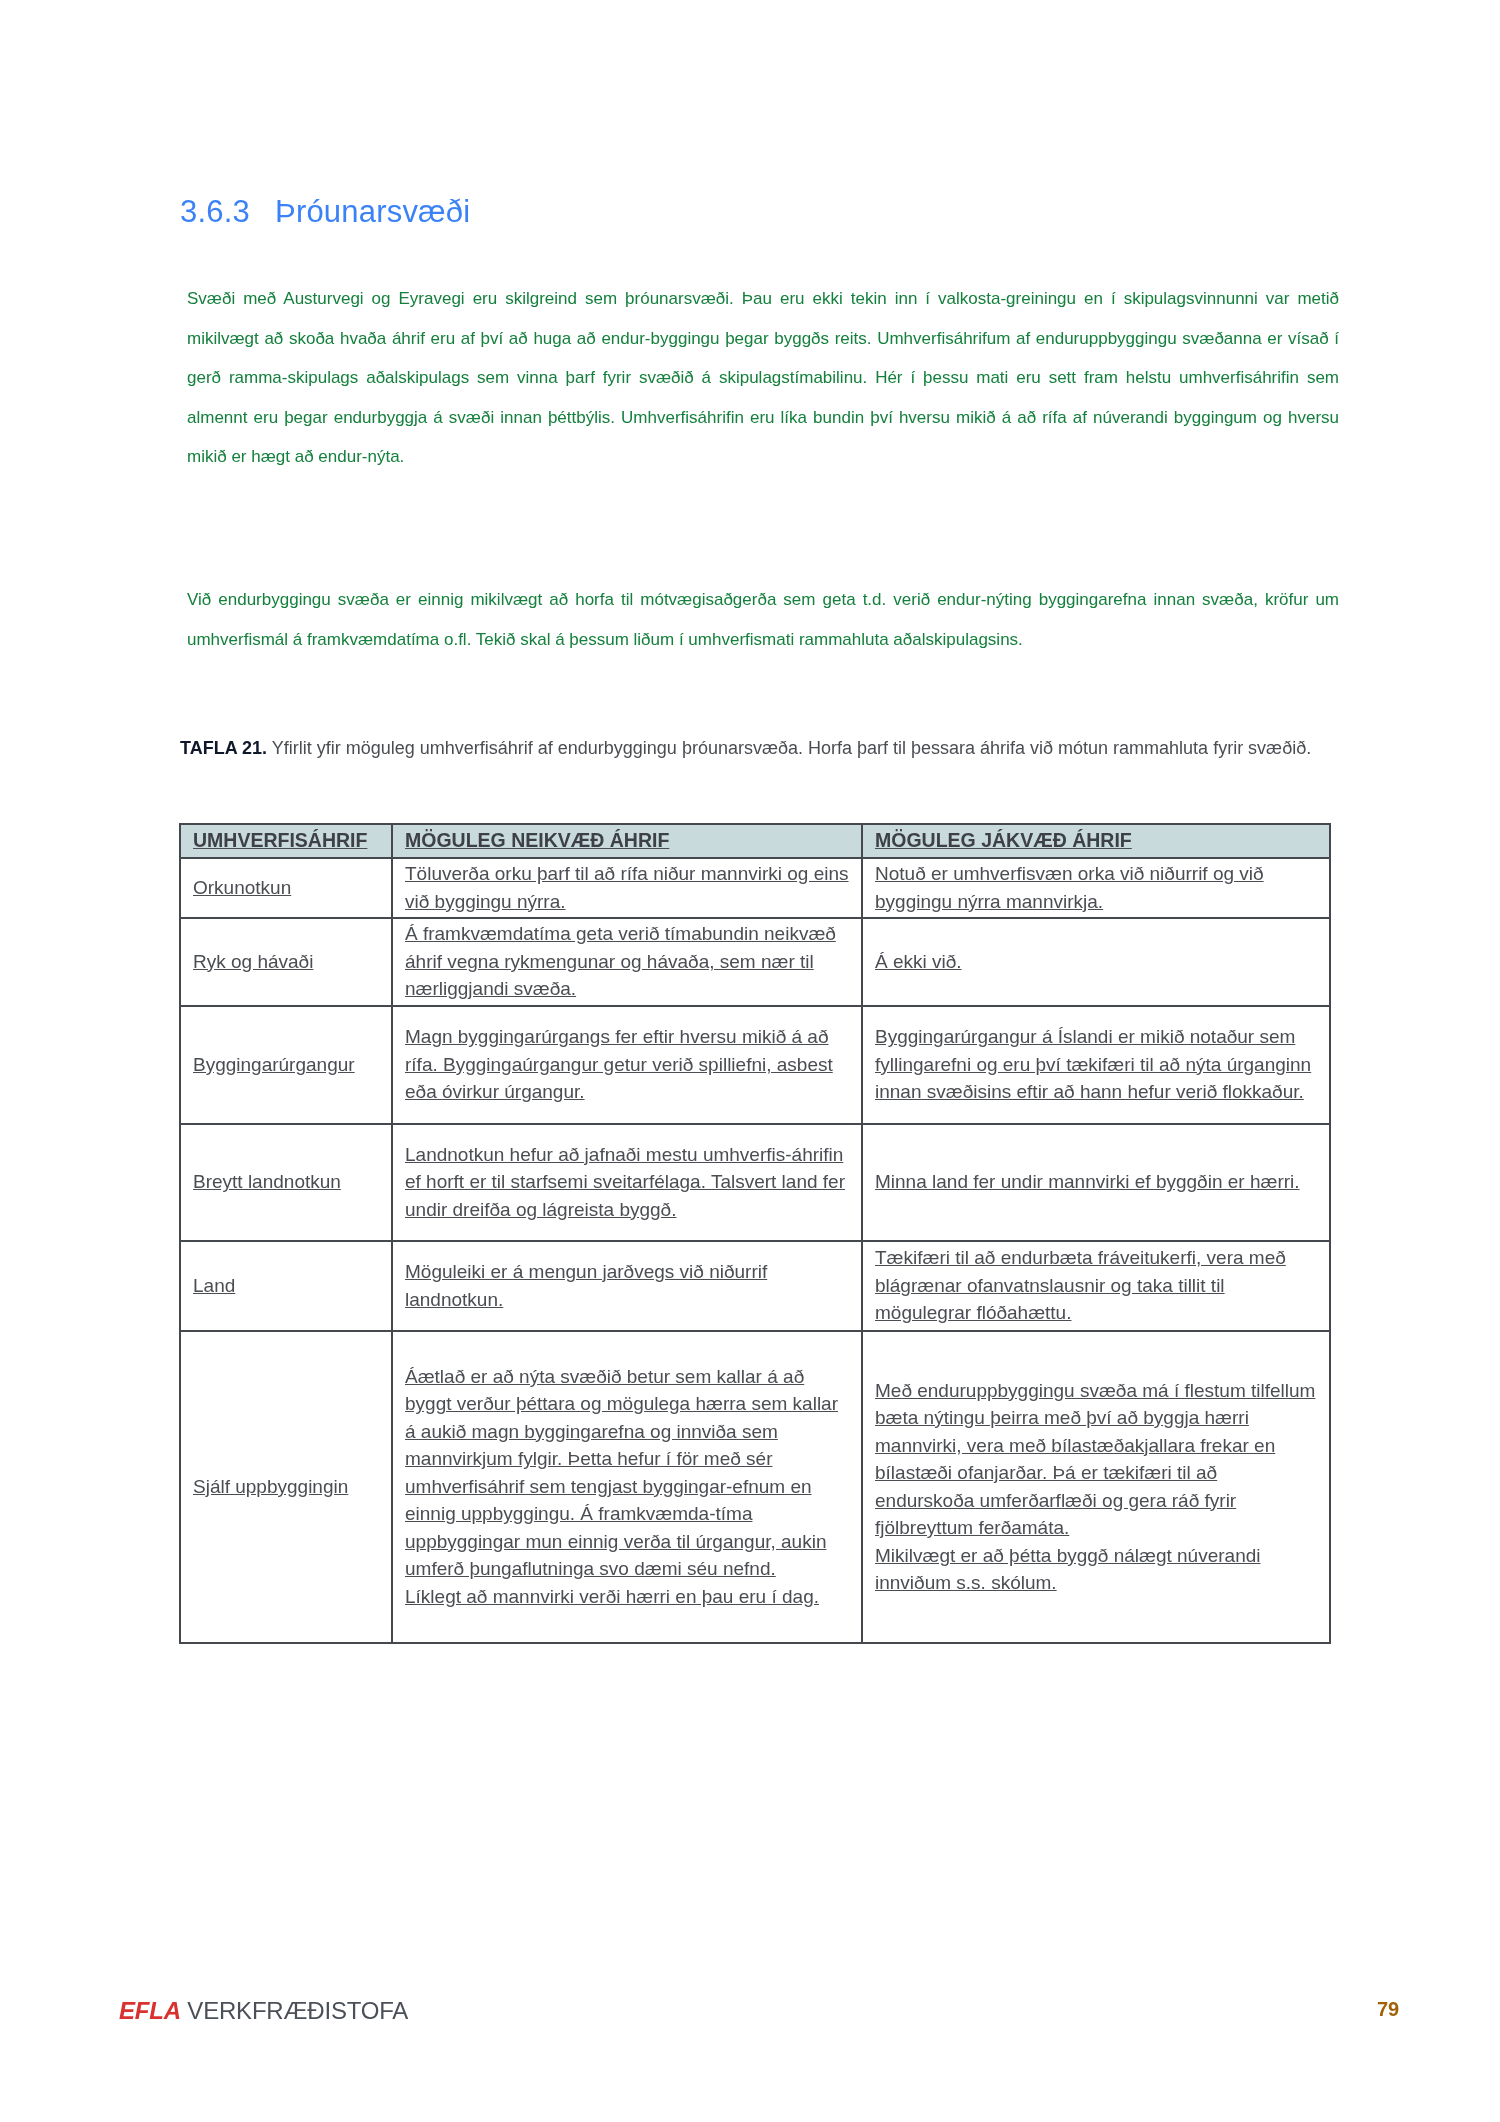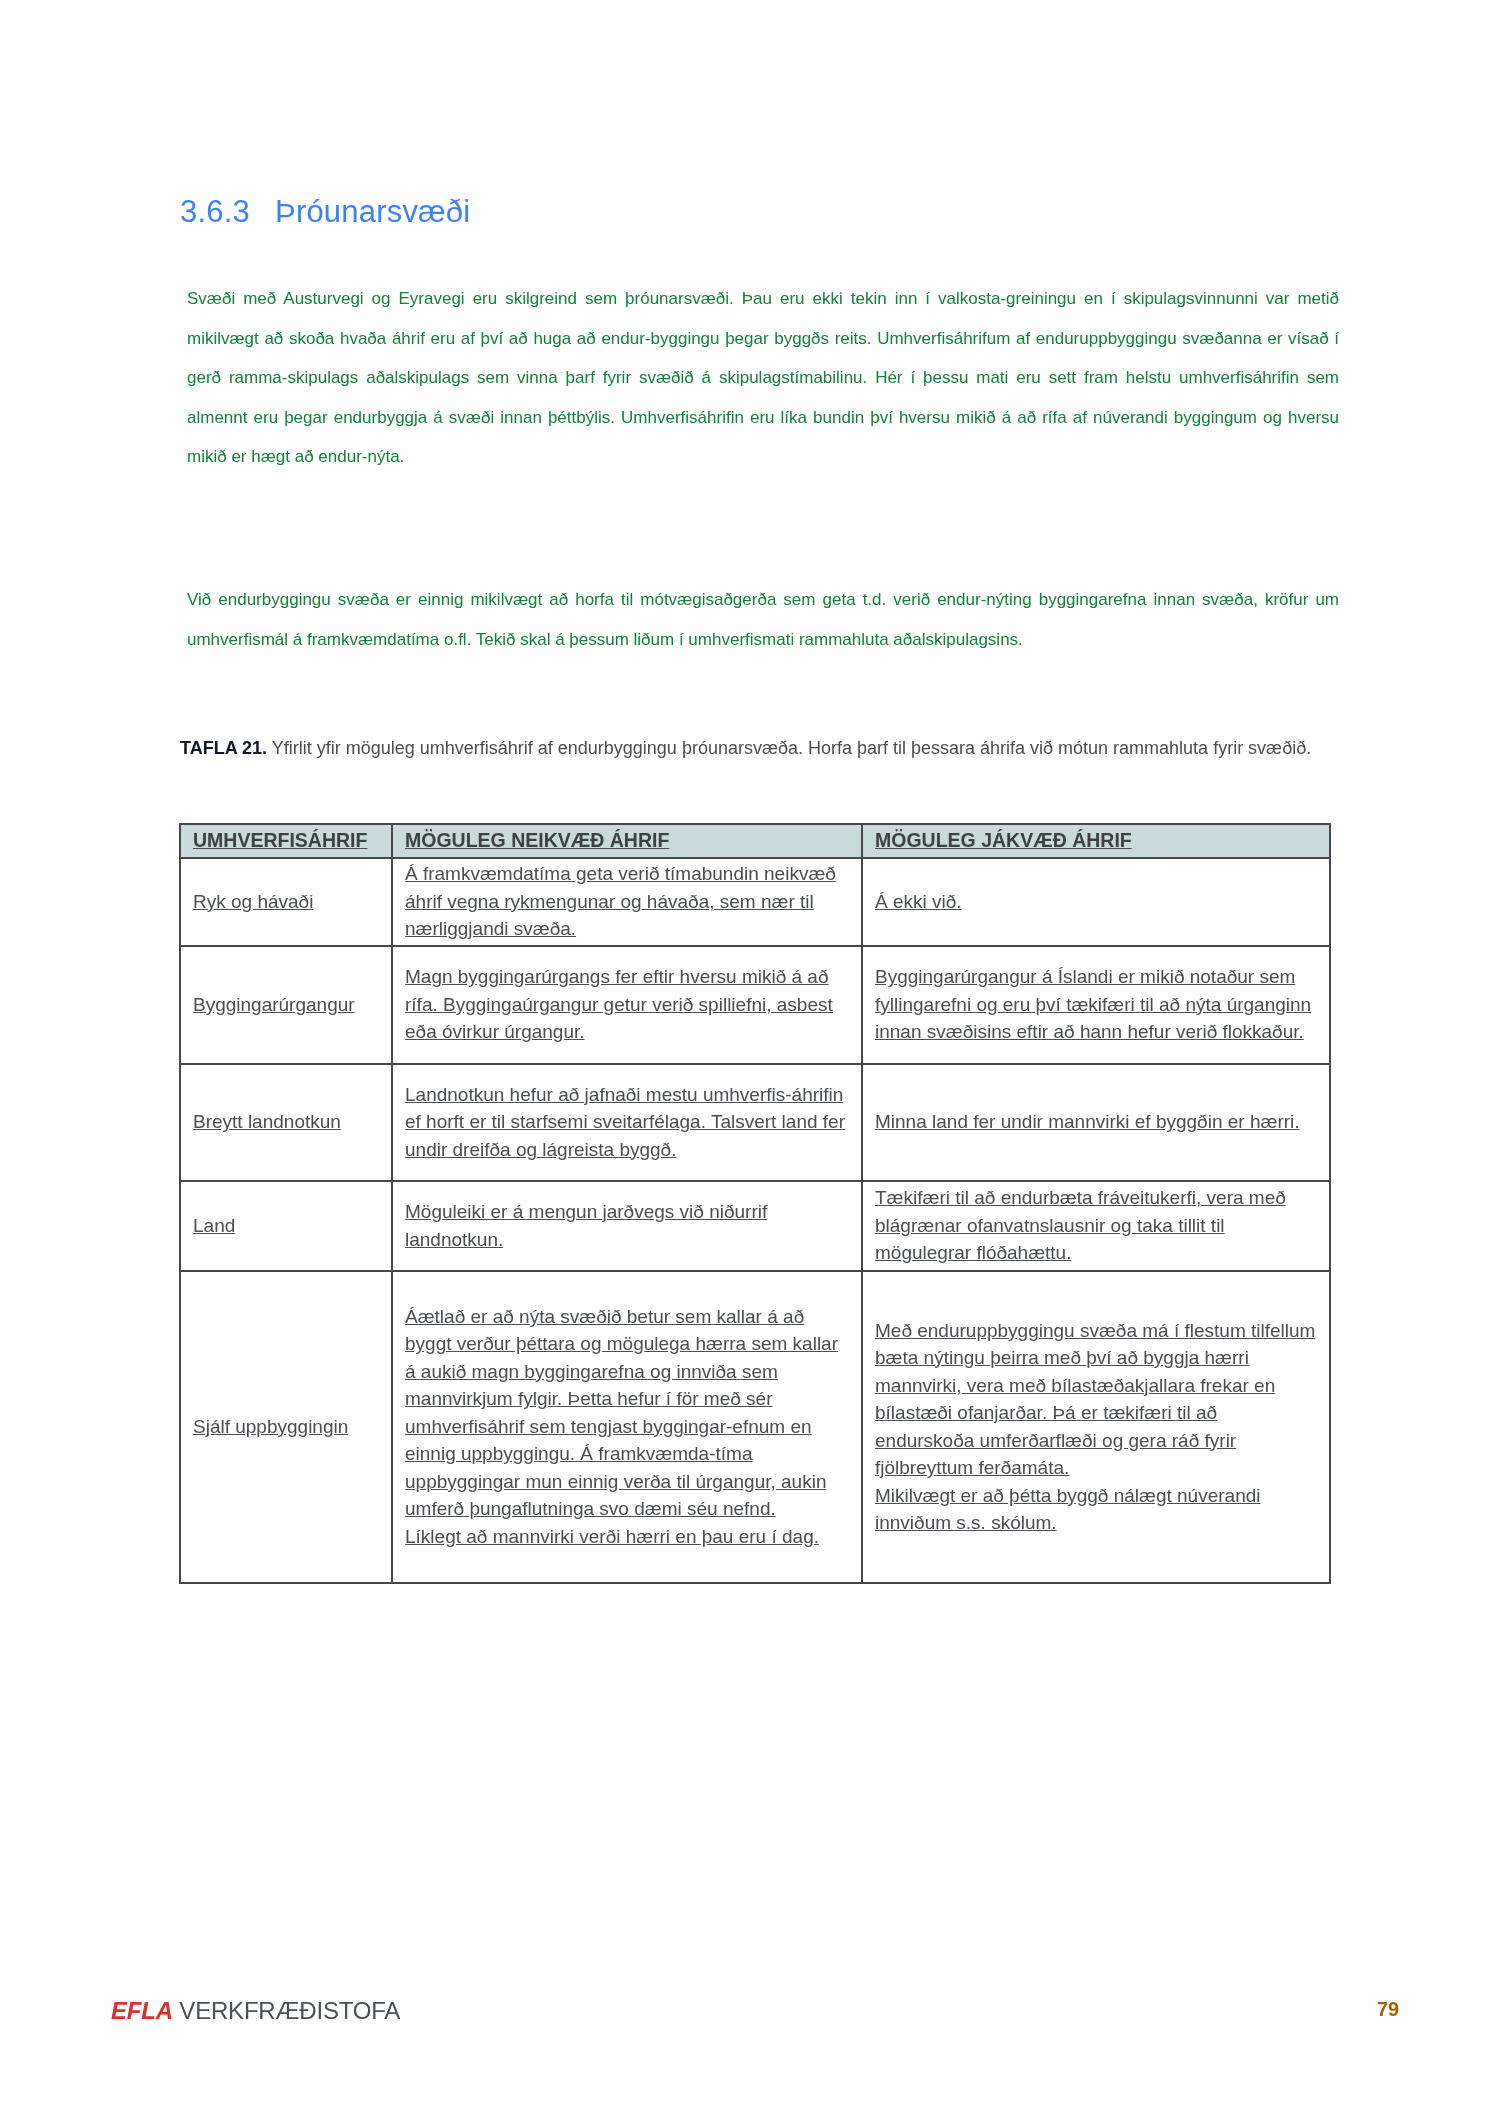--- a/index.html
+++ b/index.html
@@ -32,21 +32,21 @@
   table.t th, table.t td {
     border: 2.5px solid #45484c; padding: 1px 12px; vertical-align: middle; text-align: left;
   }
   table.t th {
     background: #c9dadd; font-weight: bold; font-size: 19.5px; padding: 2px 12px;
     color: #3d4045;
   }
   .c1 { width: 186px; }
   .c2 { width: 444px; }
   .footer-logo {
-    position: absolute; left: 111px; top: 1997px; font-size: 24px; letter-spacing: -0.2px; text-align: right;
+    position: absolute; left: 119px; top: 1997px; font-size: 24px; letter-spacing: -0.2px; text-align: right;
   }
   .footer-logo .brand { color: #d9322e; font-weight: bold; font-style: italic; }
   .footer-logo .sub { color: #4b5058; font-weight: normal; }
   .page-num {
     position: absolute; left: 1377px; top: 1998px; font-size: 20px; font-weight: bold; color: #a16207;
   }
 </style>
 </head>
 <body>
 
@@ -63,20 +63,25 @@
 
 <table class="t">
   <thead>
     <tr>
       <th class="c1">UMHVERFISÁHRIF</th>
       <th class="c2">MÖGULEG NEIKVÆÐ ÁHRIF</th>
       <th>MÖGULEG JÁKVÆÐ ÁHRIF</th>
     </tr>
   </thead>
   <tbody>
+    <tr style="height:60px">
+      <td>Orkunotkun</td>
+      <td>Töluverða orku þarf til að rífa niður mannvirki og eins við byggingu nýrra.</td>
+      <td>Notuð er umhverfisvæn orka við niðurrif og við byggingu nýrra mannvirkja.</td>
+    </tr>
     <tr style="height:88px">
       <td>Ryk og hávaði</td>
       <td>Á framkvæmdatíma geta verið tímabundin neikvæð áhrif vegna rykmengunar og hávaða, sem nær til nærliggjandi svæða.</td>
       <td>Á ekki við.</td>
     </tr>
     <tr style="height:118px">
       <td>Byggingarúrgangur</td>
       <td>Magn byggingarúrgangs fer eftir hversu mikið á að rífa. Byggingaúrgangur getur verið spilliefni, asbest eða óvirkur úrgangur.</td>
       <td>Byggingarúrgangur á Íslandi er mikið notaður sem fyllingarefni og eru því tækifæri til að nýta úrganginn innan svæðisins eftir að hann hefur verið flokkaður.</td>
     </tr>

